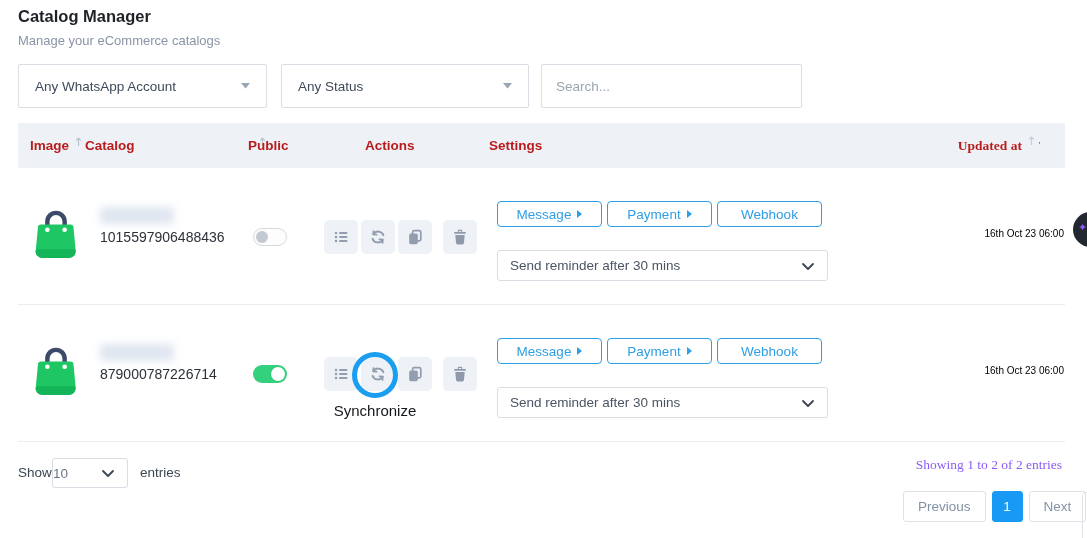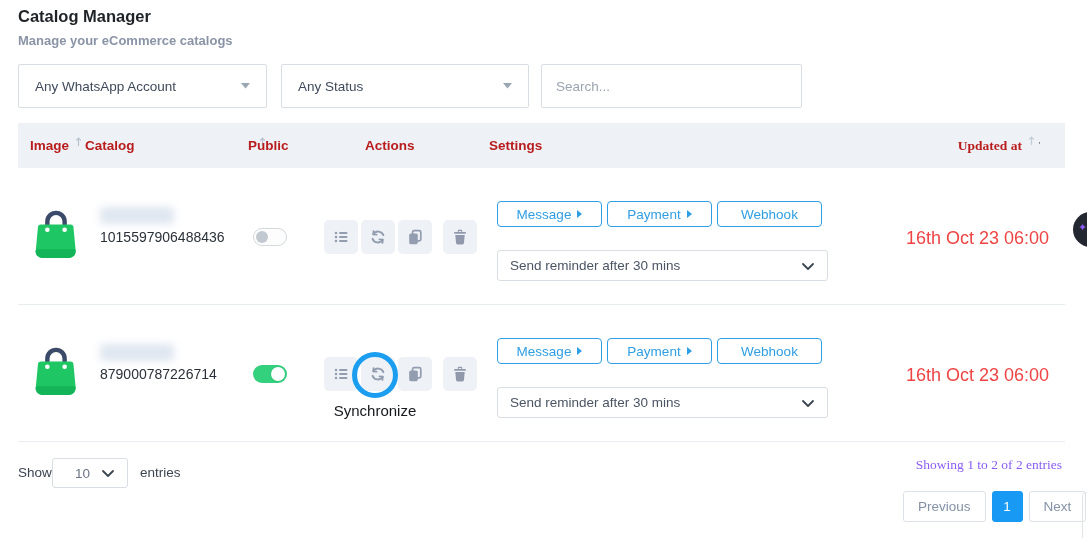--- a/index.html
+++ b/index.html
@@ -1,21 +1,21 @@
 <!DOCTYPE html>
 <html><head>
 <meta charset="utf-8">
 <style>
   * { margin:0; padding:0; box-sizing:border-box; }
   body { background:#fff; font-family:"Liberation Sans", sans-serif; }
   .stage { position:relative; width:1087px; height:538px; background:#fff; overflow:hidden; }
 
   
   .page-title { position:absolute; left:18px; top:7px; font-size:16.5px; font-weight:bold; color:#1f2327; }
-  .page-subtitle { position:absolute; left:18px; top:33px; font-size:13px; color:#8a94a6;font-weight:bold; }
+  .page-subtitle { position:absolute; left:18px; top:33px; font-size:13px; color:#8a94a6; }
 
   
   .filterbox { position:absolute; top:64px; height:44px; border:1px solid #d9dee4; border-radius:2px;
                background:#fff; display:flex; align-items:center; padding:0 16px; font-size:13.5px; color:#3f4a5a; cursor:pointer; }
   .filterbox .caret { margin-left:auto; }
   .f1 { left:18px;  width:249px; }
   .f2 { left:281px; width:248px; }
   .searchbox { position:absolute; top:64px; left:541px; width:261px; height:44px; border:1px solid #d9dee4;
                border-radius:2px; padding:0 14px; font-size:13.5px; color:#3f4a5a; font-family:"Liberation Sans",sans-serif; }
   .searchbox::placeholder { color:#9aa5b1; }
@@ -53,32 +53,32 @@
   .iconbtn.delete { margin-left:8px; }
 
   .setbtns { position:absolute; left:479px; top:33px; display:flex; gap:5px; }
   .setbtn { width:105px; height:26px; background:#fff; border:1px solid #2f9ee4; border-radius:4px;
             color:#2f9ee4; font-size:13.5px; font-family:"Liberation Sans",sans-serif;
             display:flex; align-items:center; justify-content:center; gap:6px; cursor:pointer; }
   .reminder { position:absolute; left:479px; top:82px; width:331px; height:31px; border:1px solid #d9dee4;
               border-radius:3px; background:#fff; display:flex; align-items:center; padding:0 12px;
               font-size:13.5px; color:#4a5463; cursor:pointer; }
   .reminder svg { margin-left:auto; }
-  .updated { position:absolute; right:16px; top:60px; font-size:18px; color:#ef4444; }
+  .updated { position:absolute; right:1px; top:60px; font-size:10px; color:#000000; }
 
   
   .anno-ring { position:absolute; left:334px; top:47px; width:46px; height:46px; border:5px solid #1b9df0;
                border-radius:50%; pointer-events:none; }
   .anno-label { position:absolute; left:297px; top:97px; width:120px; text-align:center;
                 font-size:15px; color:#15181b; }
 
   
   .show-label { position:absolute; left:18px; top:465px; font-size:13.5px; color:#3c4552; }
   .pagesize { position:absolute; left:52px; top:458px; width:76px; height:30px; border:1px solid #d9dee4;
-              border-radius:3px; display:flex; align-items:center; padding:0 12px 0 22px;
+              border-radius:3px; display:flex; align-items:center; padding:0 12px 0 0;
               font-size:13.5px; color:#6b7585; cursor:pointer; }
   .pagesize svg { margin-left:auto; }
   .entries-label { position:absolute; left:140px; top:465px; font-size:13.5px; color:#3c4552; }
   .summary { position:absolute; right:25px; top:457px; font-size:13.5px; color:#8b5cf6;font-family:Liberation Serif, serif; }
 
   .pager { position:absolute; top:491px; left:903px; display:flex; gap:6px; }
   .pbtn { height:31px; border:1px solid #dde2e8; border-radius:3px; background:#fff; color:#8492a6;
           font-size:13.5px; font-family:"Liberation Sans",sans-serif; cursor:pointer; padding:0 14px; }
   .pbtn.page-num { width:31px; padding:0; }
   .pbtn.active { background:#1799f4; border-color:#1799f4; color:#fff; }

